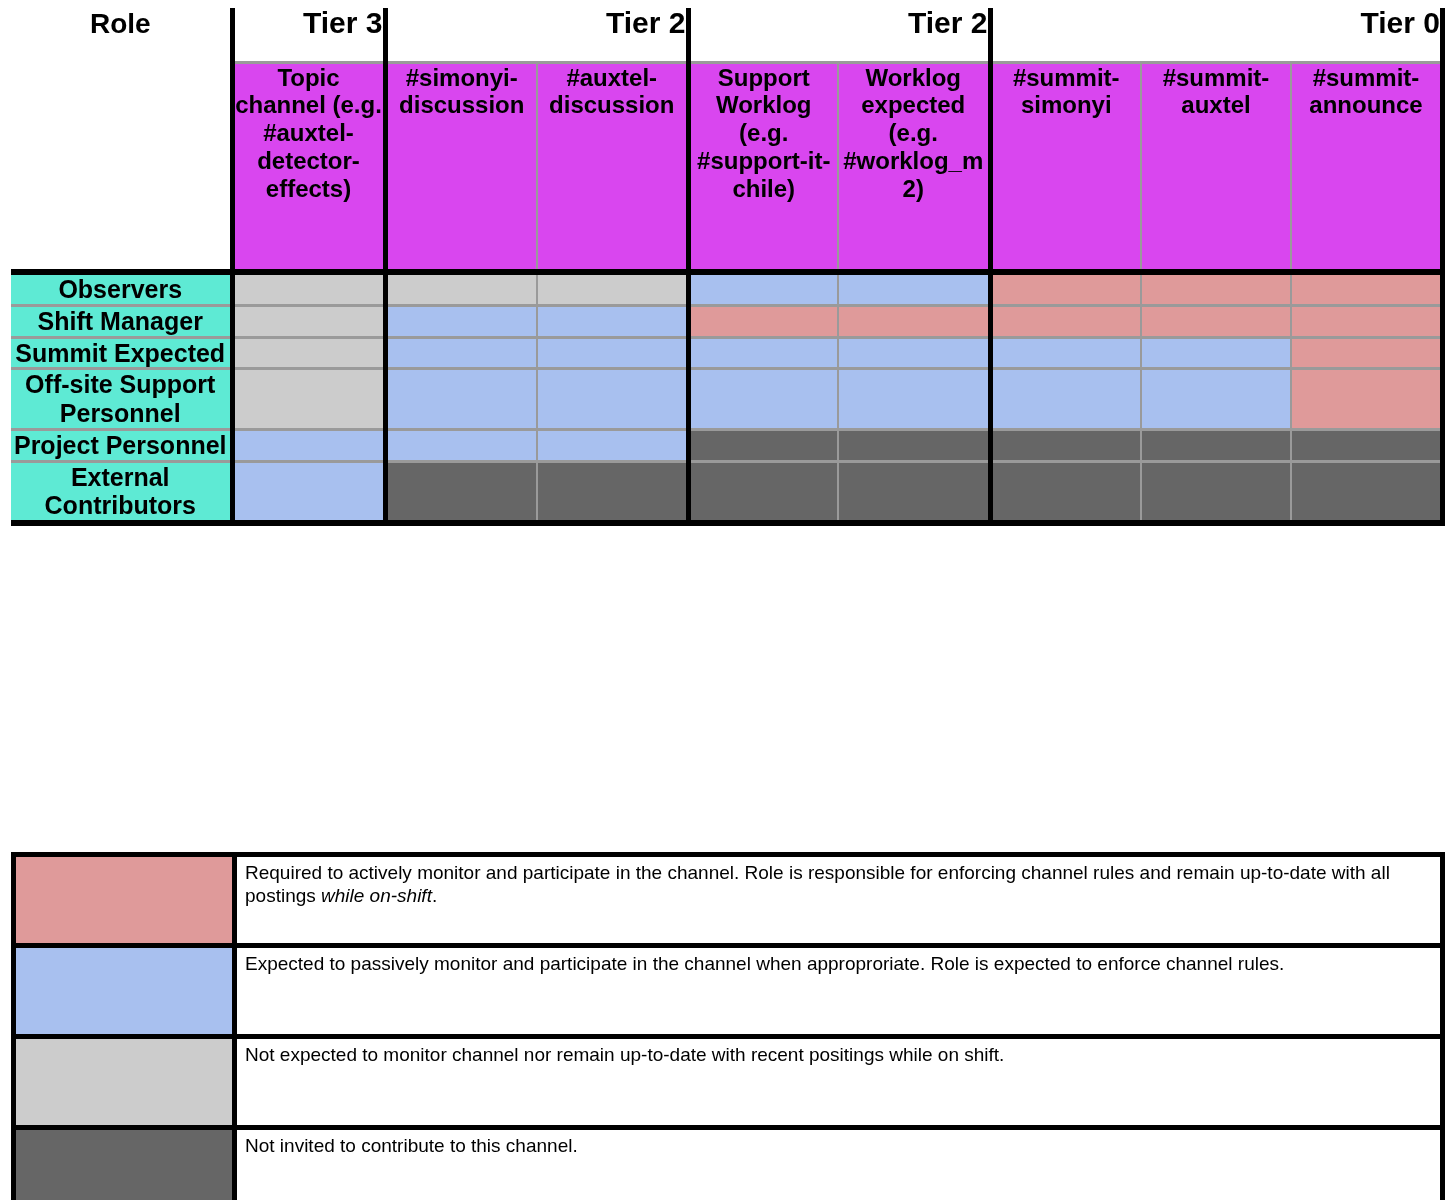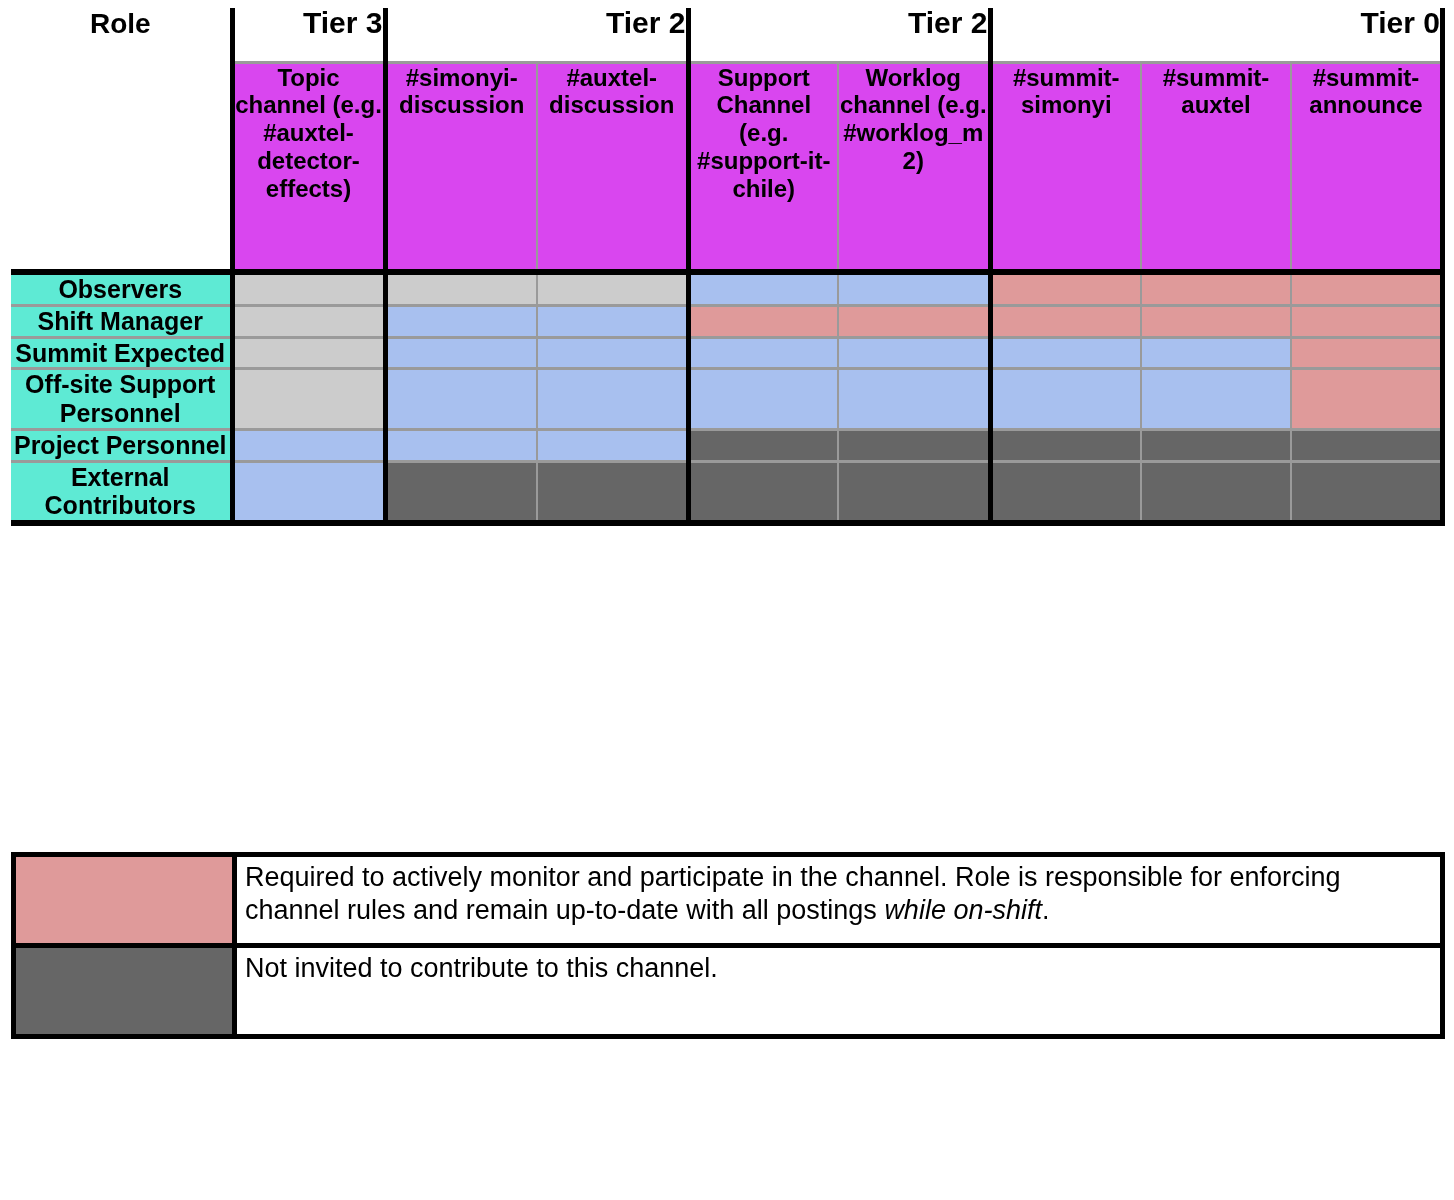--- a/index.html
+++ b/index.html
@@ -138,21 +138,21 @@
     padding: 0;
     border-bottom: 5px solid #000000;
   }
   .legend tr:last-child td { border-bottom: none; }
 
   .legend .sw {
     border-right: 5px solid #000000;
     height: 86px;
   }
   .legend .ltxt {
-    font-size: 27px;
+    font-size: 19px;
     line-height: 1.22;
     padding: 4px 10px 6px 8px;
     vertical-align: top;
     background: #ffffff;
   }
   .legend .ltxt .ital { font-style: italic; }
 
   
   .right-strip {
     position: absolute;
@@ -185,22 +185,22 @@
           <th rowspan="2" class="role-head">Role</th>
           <th class="tier-cell" colspan="1">Tier 3</th>
           <th class="tier-cell" colspan="2">Tier 2</th>
           <th class="tier-cell" colspan="2">Tier 2</th>
           <th class="tier-cell last" colspan="3">Tier 0</th>
         </tr>
         <tr>
           <th class="chan-cell grp-start">Topic channel (e.g. #auxtel-detector-effects)</th>
           <th class="chan-cell grp-start">#simonyi-discussion</th>
           <th class="chan-cell">#auxtel-discussion</th>
-          <th class="chan-cell grp-start">Support Channel (e.g. #support-it-chile)</th>
-          <th class="chan-cell">Worklog channel (e.g. #worklog_m2)</th>
+          <th class="chan-cell grp-start">Support Worklog (e.g. #support-it-chile)</th>
+          <th class="chan-cell">Worklog expected (e.g. #worklog_m2)</th>
           <th class="chan-cell grp-start">#summit-simonyi</th>
           <th class="chan-cell">#summit-auxtel</th>
           <th class="chan-cell last">#summit-announce</th>
         </tr>
       </thead>
       <tbody id="matrix-body">
           <tr class="r-first">
             <th class="role-cell">Observers</th>
             <td class="mcell sw-gray grp-start"></td>
             <td class="mcell sw-gray grp-start"></td>
@@ -275,20 +275,28 @@
       <colgroup>
           <col class="l-sw">
           <col class="l-txt">
         </colgroup>
       <tbody id="legend-body">
           <tr>
             <td class="sw sw-red"></td>
             <td class="ltxt">Required to actively monitor and participate in the channel. Role is responsible for enforcing channel rules and remain up-to-date with all postings <span class="ital">while on-shift</span>.</td>
           </tr>
           <tr>
+            <td class="sw sw-blue"></td>
+            <td class="ltxt">Expected to passively monitor and participate in the channel when approproriate. Role is expected to enforce channel rules.</td>
+          </tr>
+          <tr>
+            <td class="sw sw-gray"></td>
+            <td class="ltxt">Not expected to monitor channel nor remain up-to-date with recent positings while on shift.</td>
+          </tr>
+          <tr>
             <td class="sw sw-dark"></td>
             <td class="ltxt">Not invited to contribute to this channel.</td>
           </tr>
         </tbody>
     </table>
   </div>
 
   <div class="right-strip"></div>
 </div>
 

